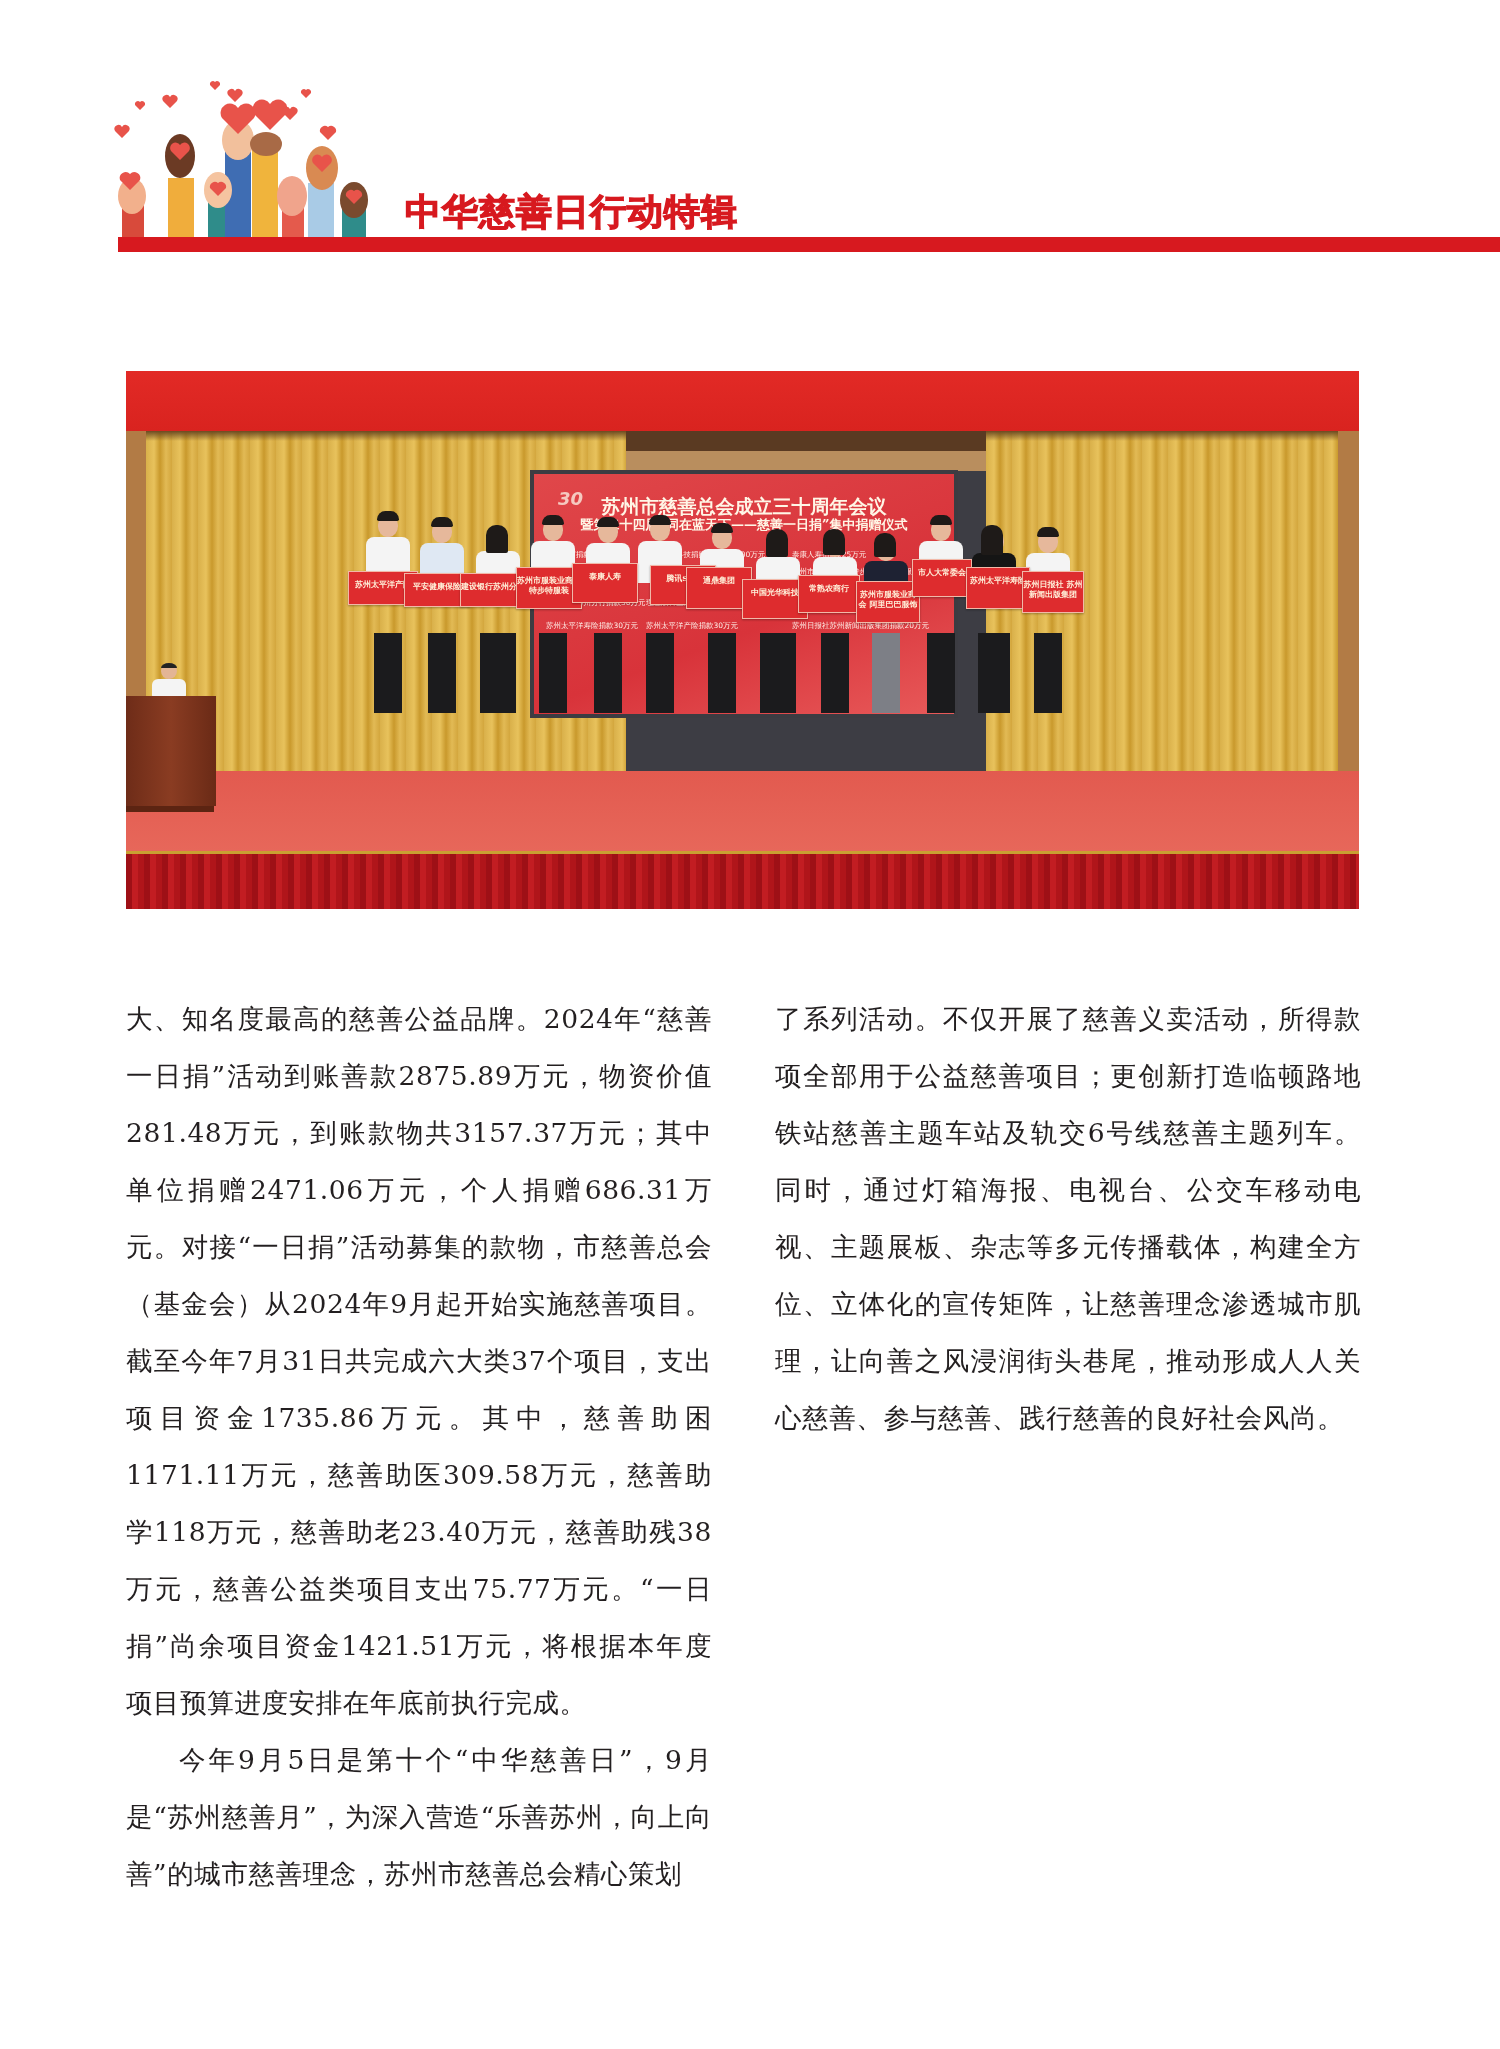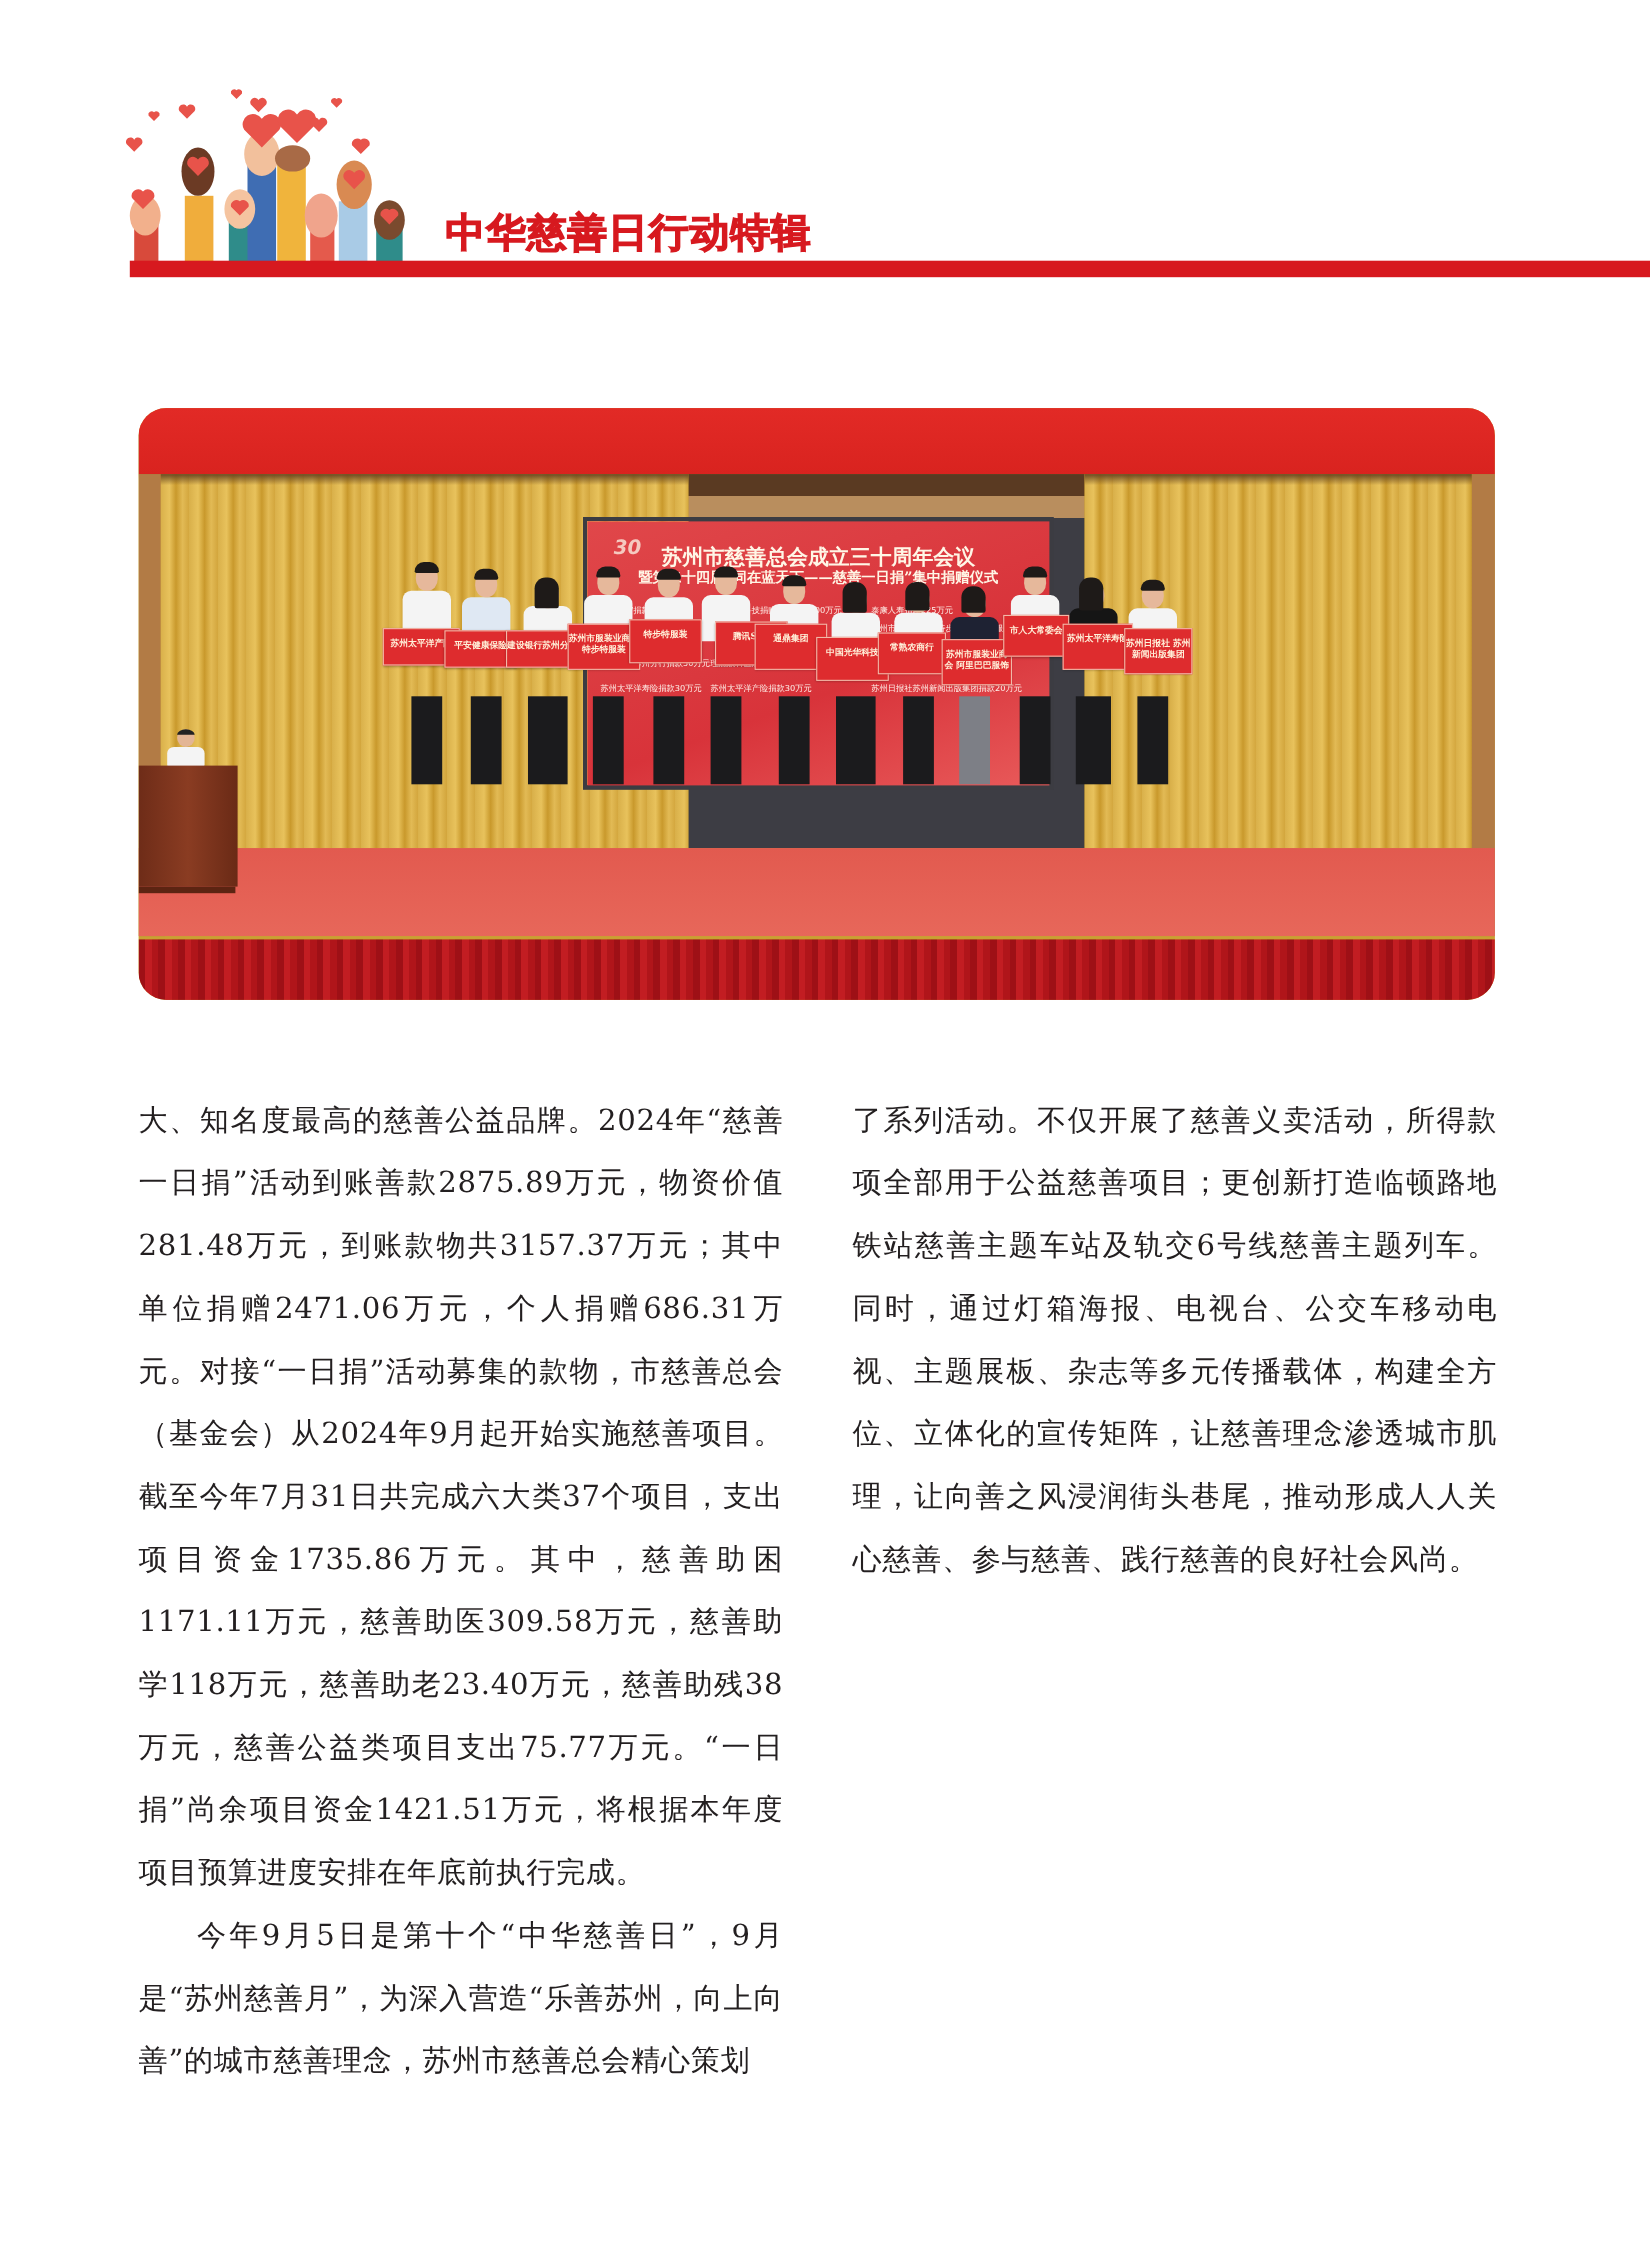--- a/index.html
+++ b/index.html
@@ -11,21 +11,21 @@
   .header-bar { position: absolute; left: 118px; top: 237px; width: 1382px; height: 15px;
                 background: #d7191f; }
   .hands-art { position: absolute; left: 110px; top: 78px; width: 300px; height: 172px; }
   .header-title { position: absolute; left: 405px; top: 188px; font-size: 36px; font-weight: 900;
                   letter-spacing: 1px; color: #d7191f;
                   font-family: "DejaVu Sans", "Liberation Sans", sans-serif;
                   -webkit-text-stroke: 1.2px #d7191f; }
 
   
   .photo { position: absolute; left: 126px; top: 371px; width: 1233px; height: 538px; overflow: hidden;
-           background: #c9a032; border-radius: 25px; }
+           background: #c9a032; }
   .valance { position: absolute; left: 0; top: 0; width: 100%; height: 60px;
              background: linear-gradient(#e22a26, #d9231f); box-shadow: 0 2px 4px rgba(0,0,0,.35); }
   .wall-left { position: absolute; left: 0; top: 60px; width: 24px; height: 420px; background: #b27b45; }
   .wall-right { position: absolute; right: 0; top: 60px; width: 24px; height: 420px; background: #b27b45; }
   .curtain { position: absolute; top: 60px; height: 340px;
              background: repeating-linear-gradient(90deg, #d9b04a 0px, #e8c25c 8px, #c9992c 14px, #e2ba55 20px, #d3a63d 26px); }
   .curtain::before { content: ""; position: absolute; left: 0; top: 0; width: 100%; height: 10px;
                      background: linear-gradient(#6b4a22, rgba(107,74,34,0)); }
   .curtain.left { left: 20px; width: 480px; }
   .curtain.right { left: 860px; width: 352px; }
@@ -238,21 +238,21 @@
   <div class="placard" style="left:278px;top:202px;width:64px;height:32px">
       <span class="pt">平安健康保险</span>
     </div>
   <div class="placard" style="left:334px;top:202px;width:64px;height:32px">
       <span class="pt">建设银行苏州分行</span>
     </div>
   <div class="placard" style="left:390px;top:196px;width:64px;height:40px">
       <span class="pt">苏州市服装业商会 特步特服装</span>
     </div>
   <div class="placard" style="left:446px;top:192px;width:64px;height:38px">
-      <span class="pt">特步特服装</span>
+      <span class="pt">泰康人寿</span>
     </div>
   <div class="placard" style="left:524px;top:194px;width:64px;height:38px">
       <span class="pt">腾讯SSV</span>
     </div>
   <div class="placard" style="left:560px;top:196px;width:64px;height:40px">
       <span class="pt">通鼎集团</span>
     </div>
   <div class="placard" style="left:616px;top:208px;width:64px;height:38px">
       <span class="pt">中国光华科技</span>
     </div>

